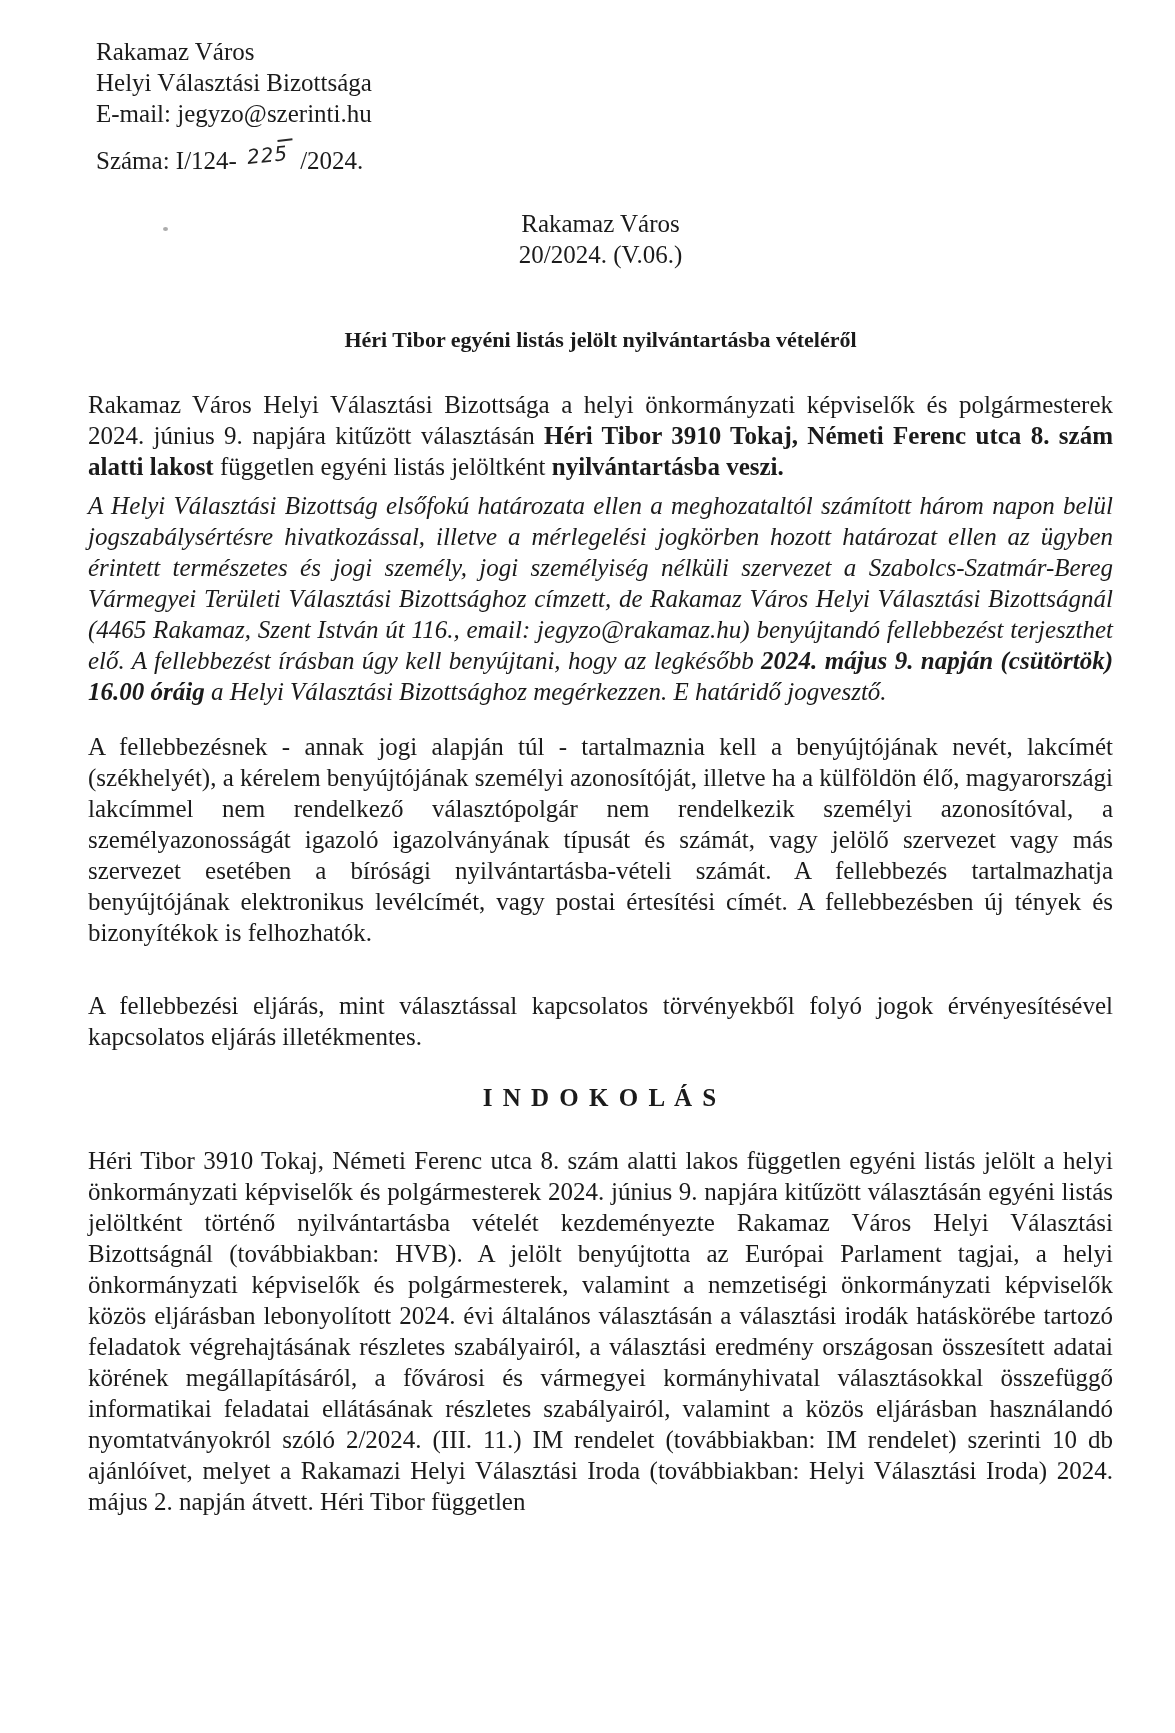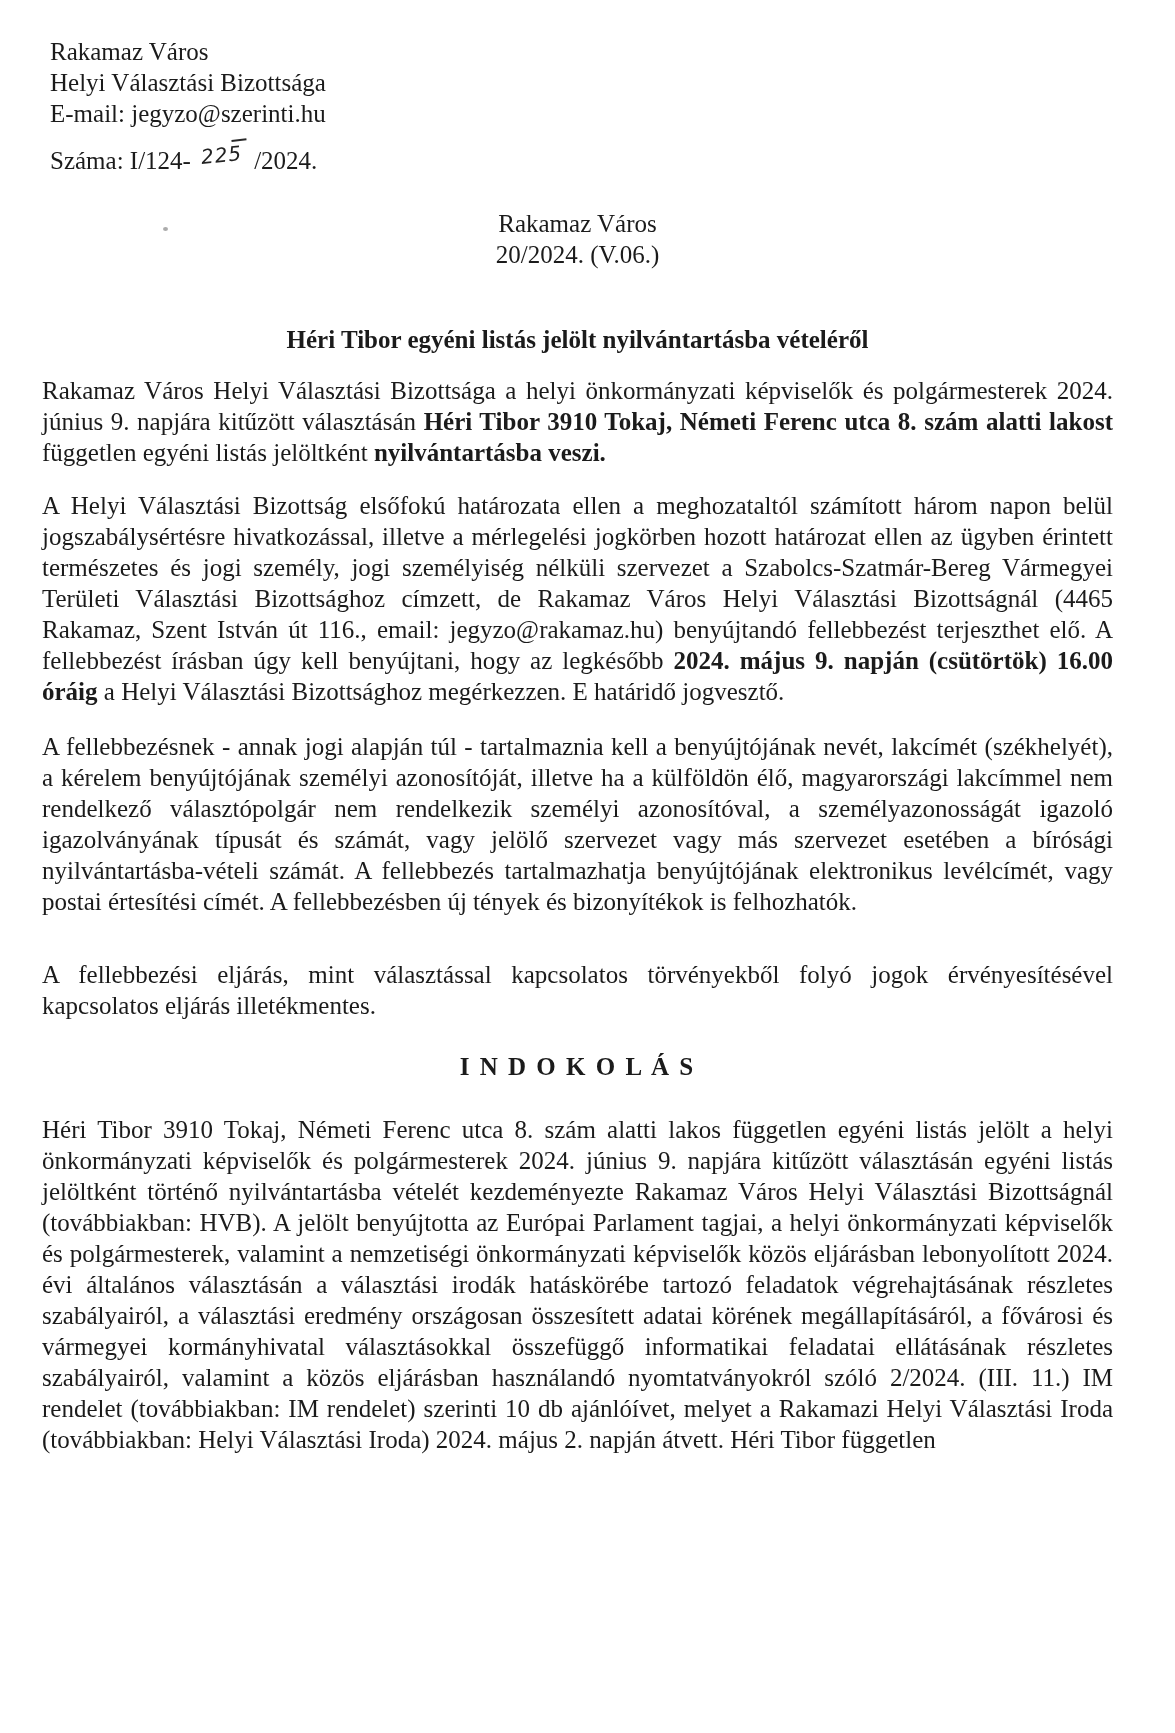--- a/index.html
+++ b/index.html
@@ -10,21 +10,21 @@
   .page {
     position: relative;
     width: 1175px;
     height: 1733px;
     box-sizing: border-box;
     background: #ffffff;
     color: #1b1b1b;
     font-family: "Liberation Serif", "DejaVu Serif", serif;
     font-size: 25px;
     line-height: 31px;
-    padding: 36px 62px 0 42px;
+    padding: 36px 62px 0 88px;
     overflow: hidden;
   }
   .sender {
     margin-left: 8px;
   }
   .sender div {
     white-space: nowrap;
   }
   .case-line {
     margin-left: 8px;
@@ -54,29 +54,29 @@
   .title-block {
     text-align: center;
     margin-top: 30px;
   }
   .title-line-spaced {
     letter-spacing: 1px;
   }
   .subject {
     text-align: center;
     font-weight: bold;
-    font-size: 25px;
+    font-size: 22px;
     margin: 54px 0 0 0;
   }
   p.body-par {
     text-align: justify;
     margin: 24px 0 0 0;
   }
-  p.mt-first { margin-top: 20px; }
-  p.mt-p2 { margin-top: 22px; }
+  p.mt-first { margin-top: 34px; }
+  p.mt-p2 { margin-top: 8px; font-style: italic; }
   p.mt-p4 { margin-top: 42px; }
   p.mt-p5 { margin-top: 32px; }
   .section-heading {
     text-align: center;
     font-weight: bold;
     font-size: 25px;
     letter-spacing: 2px;
     margin: 30px 0 15px 0;
   }
   .bold { font-weight: bold; }

